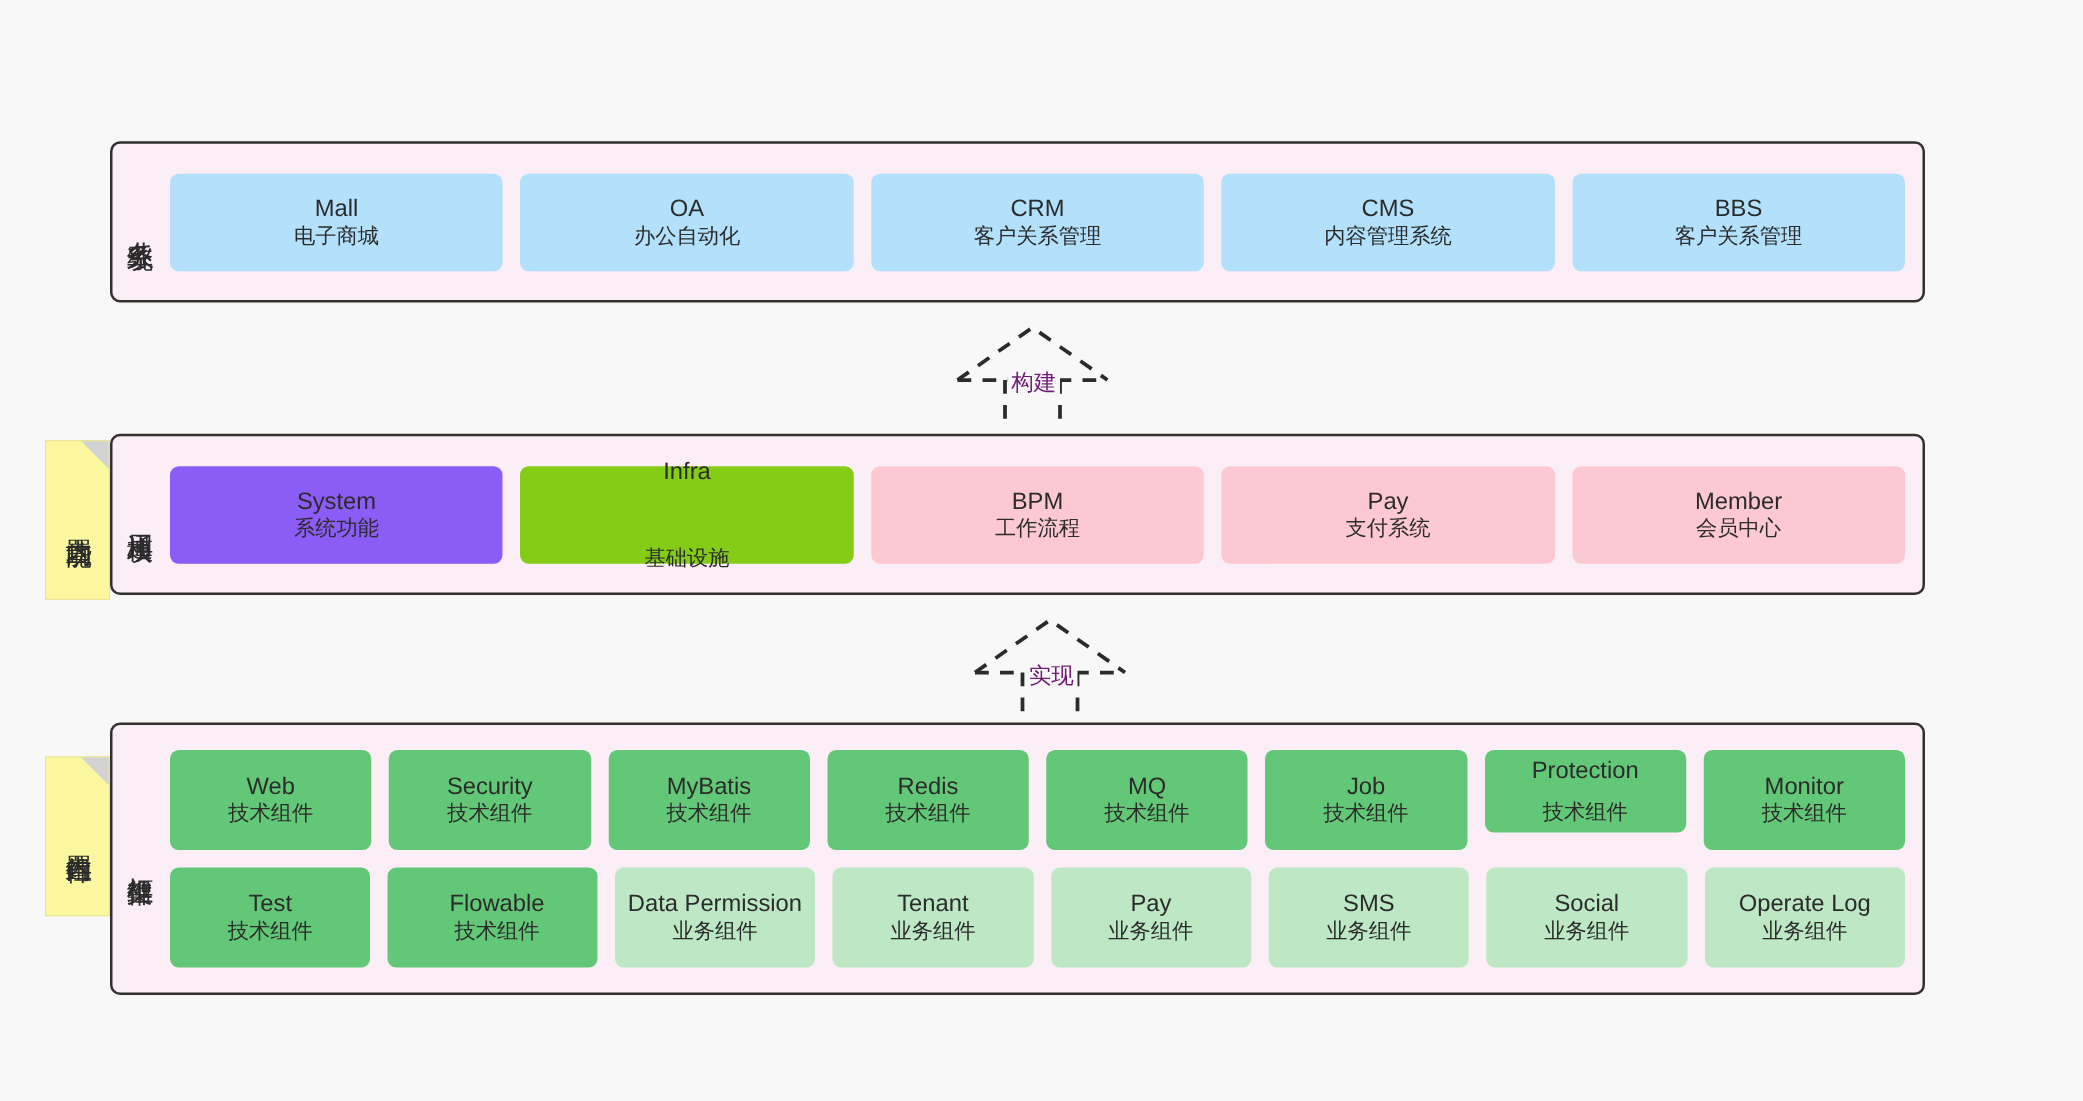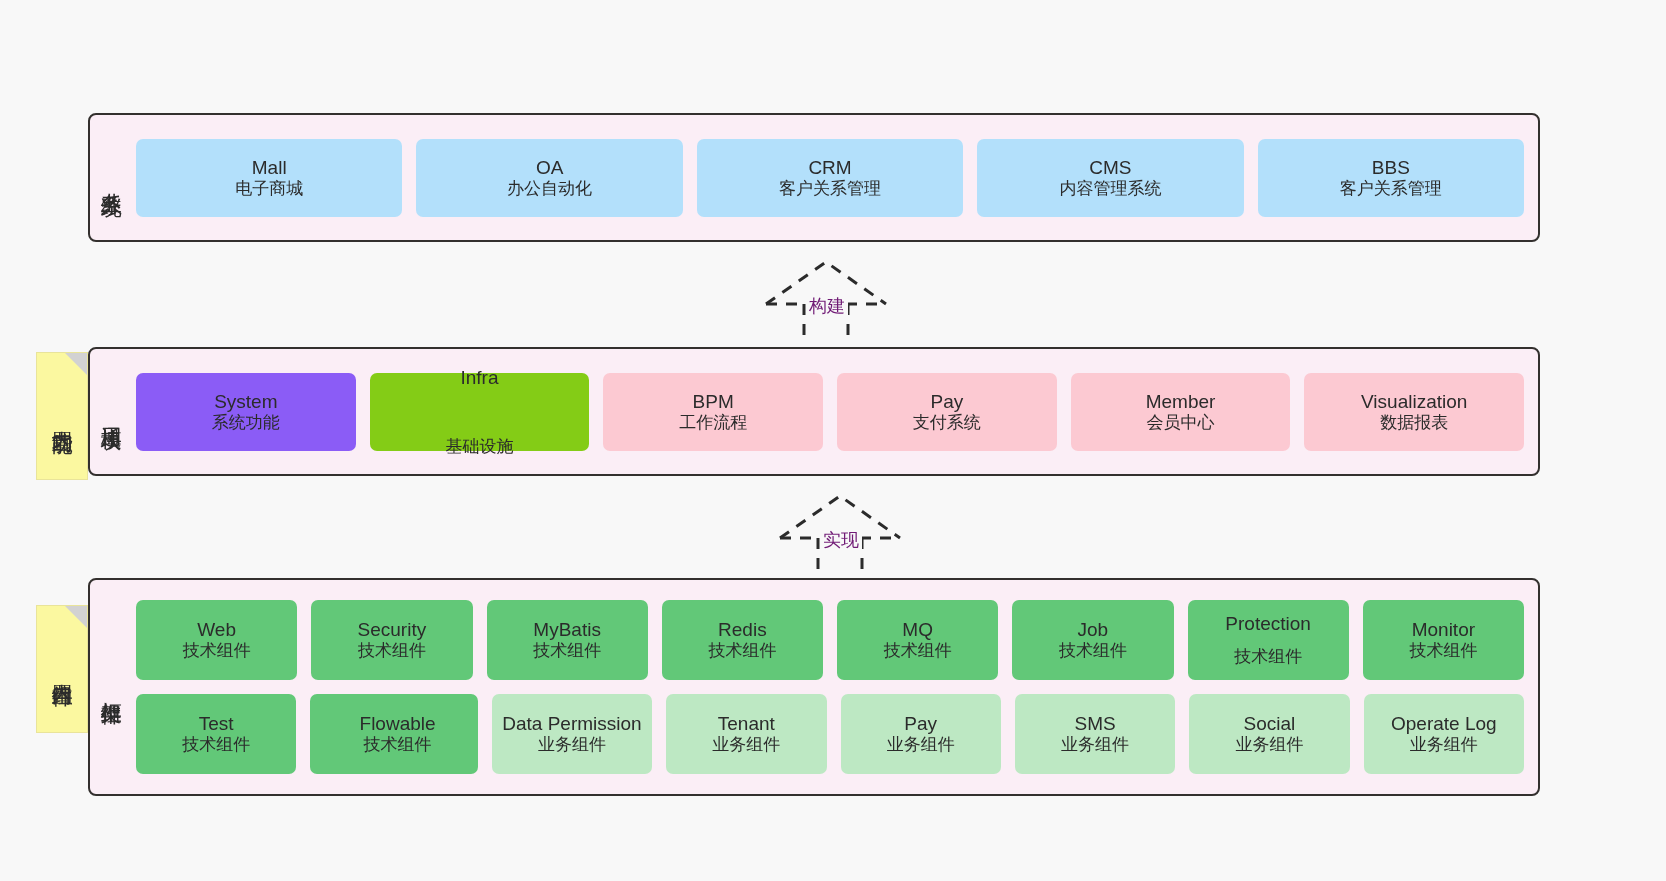--- a/index.html
+++ b/index.html
@@ -175,24 +175,20 @@
             <div class="t2">工作流程</div>
           </div>
           <div class="card c-pink" style="background: rgb(252, 201, 210); height: 78px;">
             <div class="t1">Pay</div>
             <div class="t2">支付系统</div>
           </div>
           <div class="card c-pink" style="background: rgb(252, 201, 210); height: 78px;">
             <div class="t1">Member</div>
             <div class="t2">会员中心</div>
           </div>
-          <div class="card c-pink" style="background: rgb(252, 201, 210); height: 78px;">
-            <div class="t1">Visualization</div>
-            <div class="t2">数据报表</div>
-          </div>
         </div>
     </div>
   </div>
 
   <div class="conn" style="left:772px; top:492px; width:140px; height:82px;">
     <svg width="140" height="82" viewBox="0 0 140 82">
       <path d="M8 46 L68 4 L128 46" fill="none" stroke="#2b2b2b" stroke-width="3" stroke-dasharray="11,9" stroke-linecap="butt"></path>
       <path d="M8 46 L128 46" fill="none" stroke="#2b2b2b" stroke-width="3" stroke-dasharray="11,9"></path>
       <path d="M46 46 L46 82" fill="none" stroke="#2b2b2b" stroke-width="3" stroke-dasharray="11,9"></path>
       <path d="M90 46 L90 82" fill="none" stroke="#2b2b2b" stroke-width="3" stroke-dasharray="11,9"></path>
@@ -227,21 +223,21 @@
               <div class="t2">技术组件</div>
             </div>
             <div class="card c-green" style="background: rgb(98, 200, 120); height: 80px;">
               <div class="t1">MQ</div>
               <div class="t2">技术组件</div>
             </div>
             <div class="card c-green" style="background: rgb(98, 200, 120); height: 80px;">
               <div class="t1">Job</div>
               <div class="t2">技术组件</div>
             </div>
-            <div class="card c-green" style="background: rgb(98, 200, 120); height: 80px; gap: 12px;">
+            <div class="card c-green" style="background: rgb(98, 200, 120); height: 66px; gap: 12px;">
               <div class="t1">Protection</div>
               <div class="t2">技术组件</div>
             </div>
             <div class="card c-green" style="background: rgb(98, 200, 120); height: 80px;">
               <div class="t1">Monitor</div>
               <div class="t2">技术组件</div>
             </div>
           </div>
           <div class="row">
             <div class="card c-green" style="background: rgb(98, 200, 120); height: 80px;">

